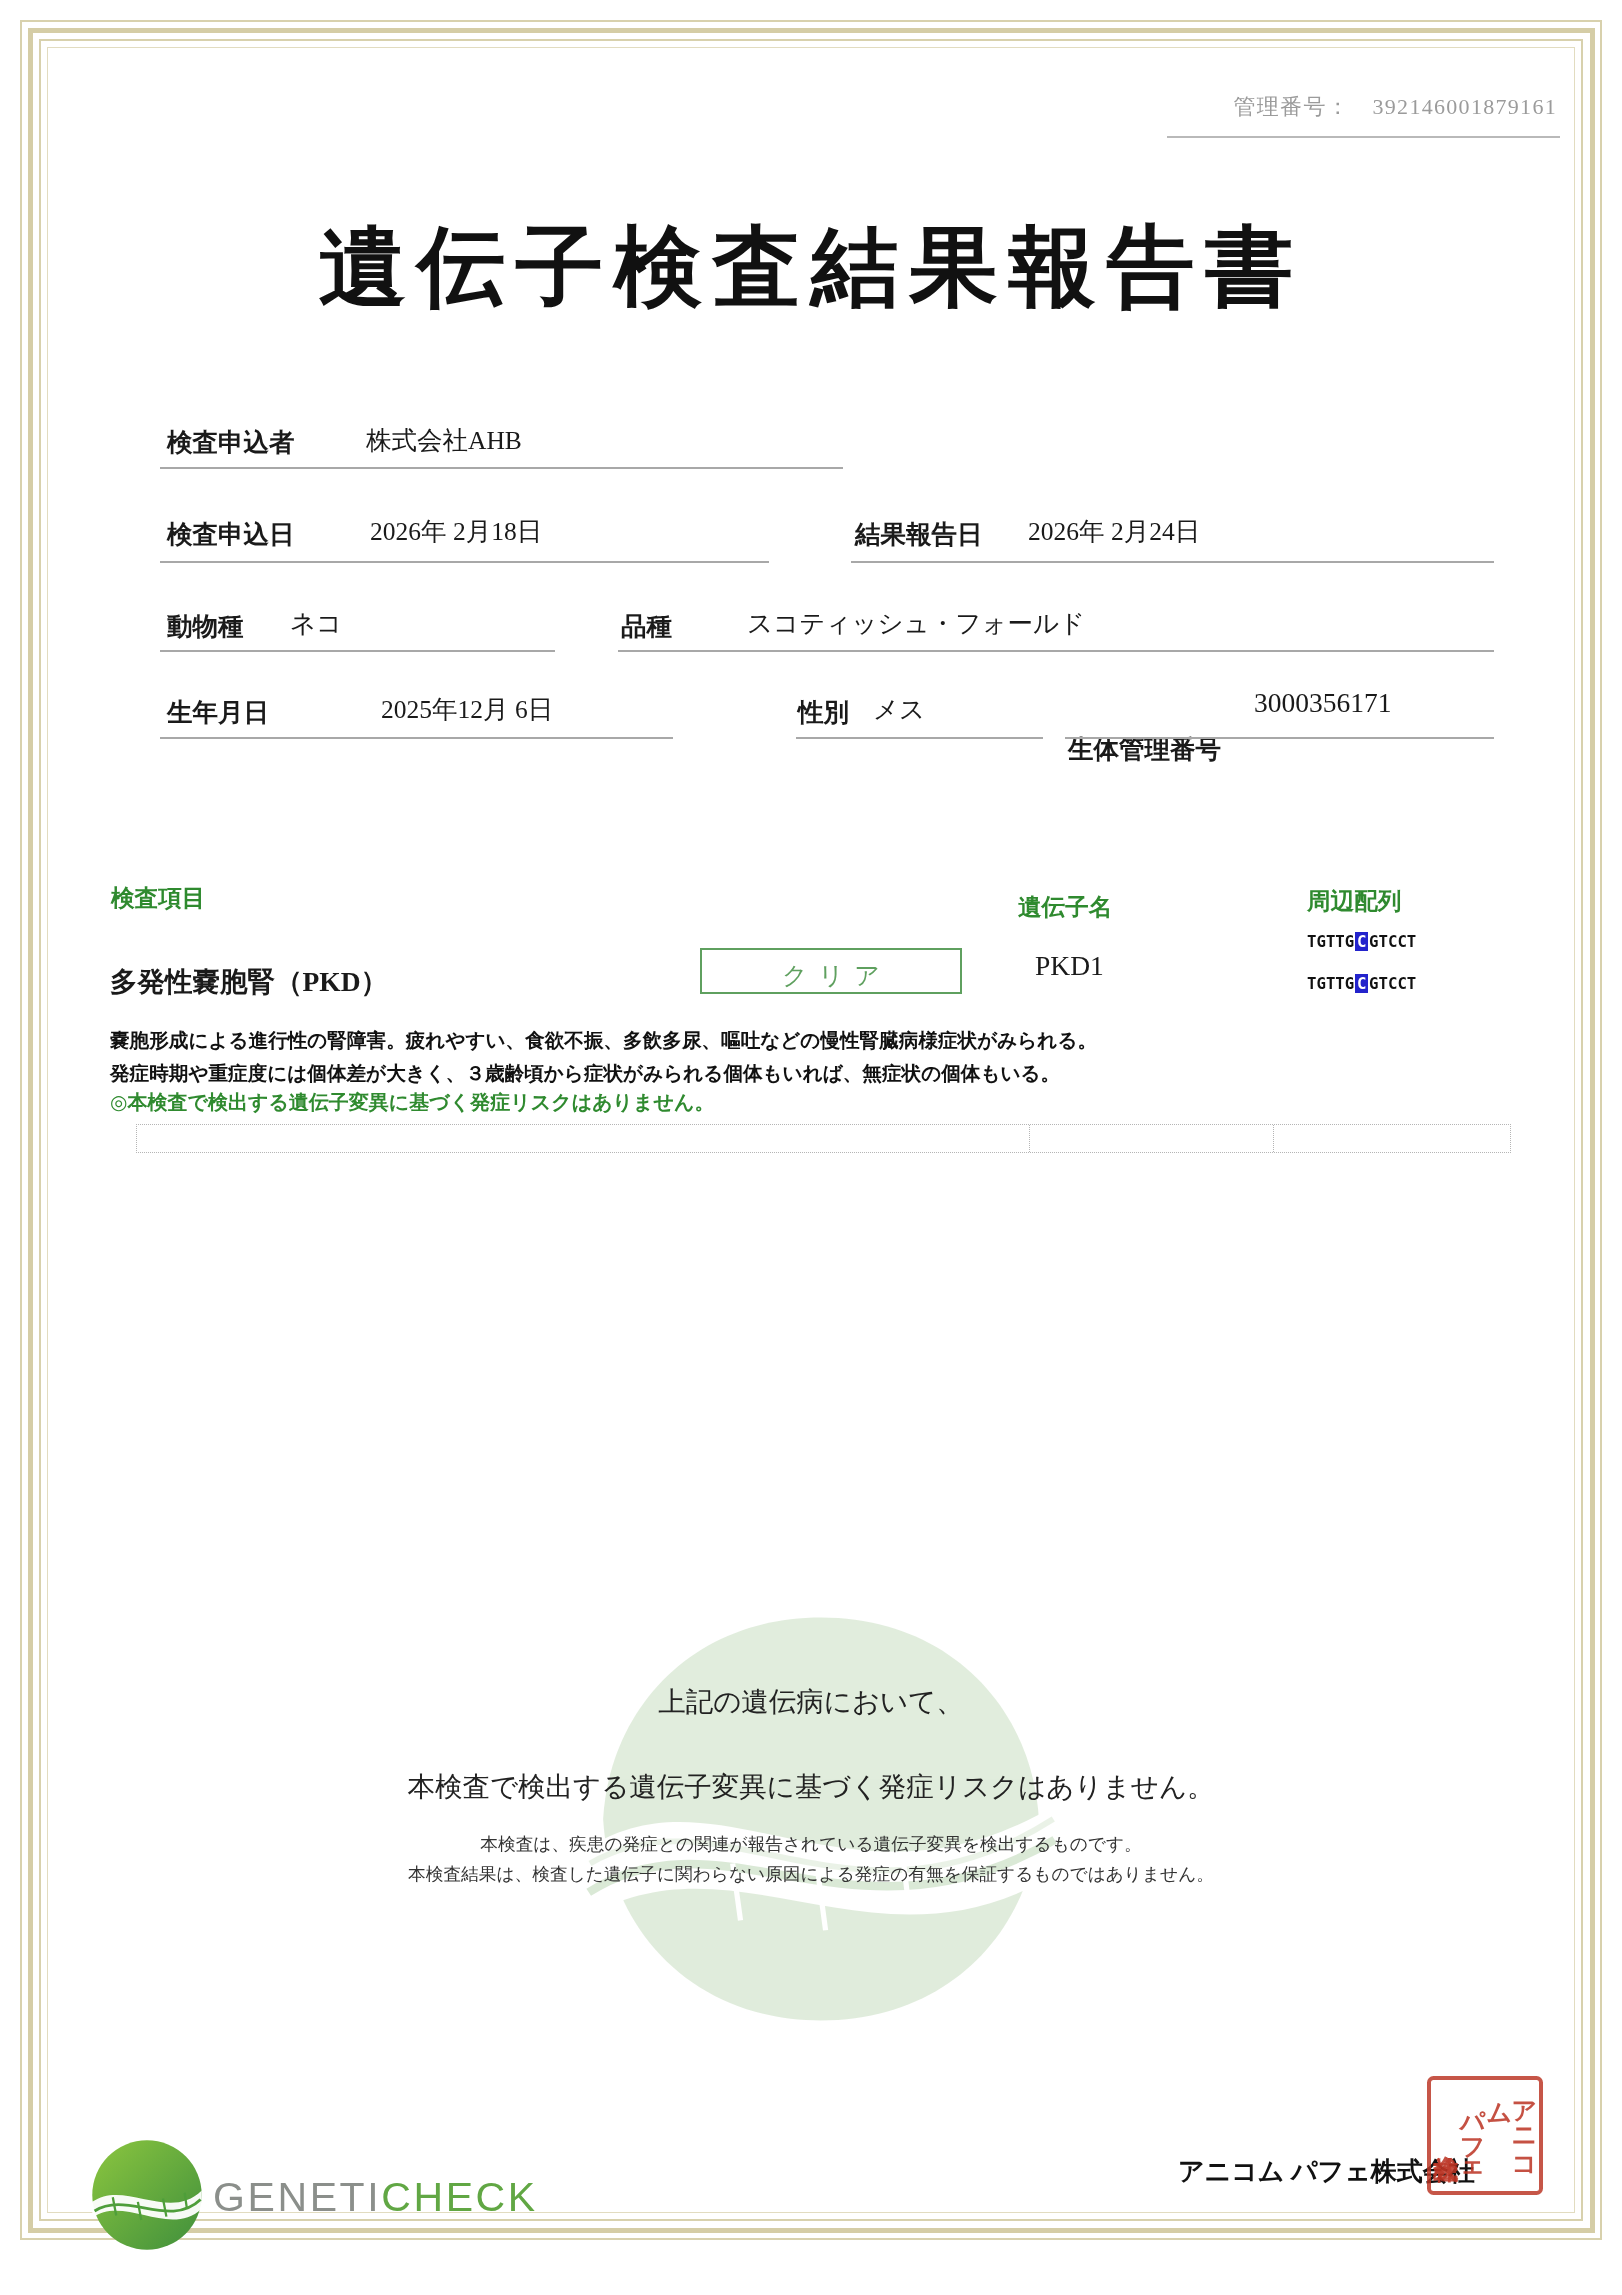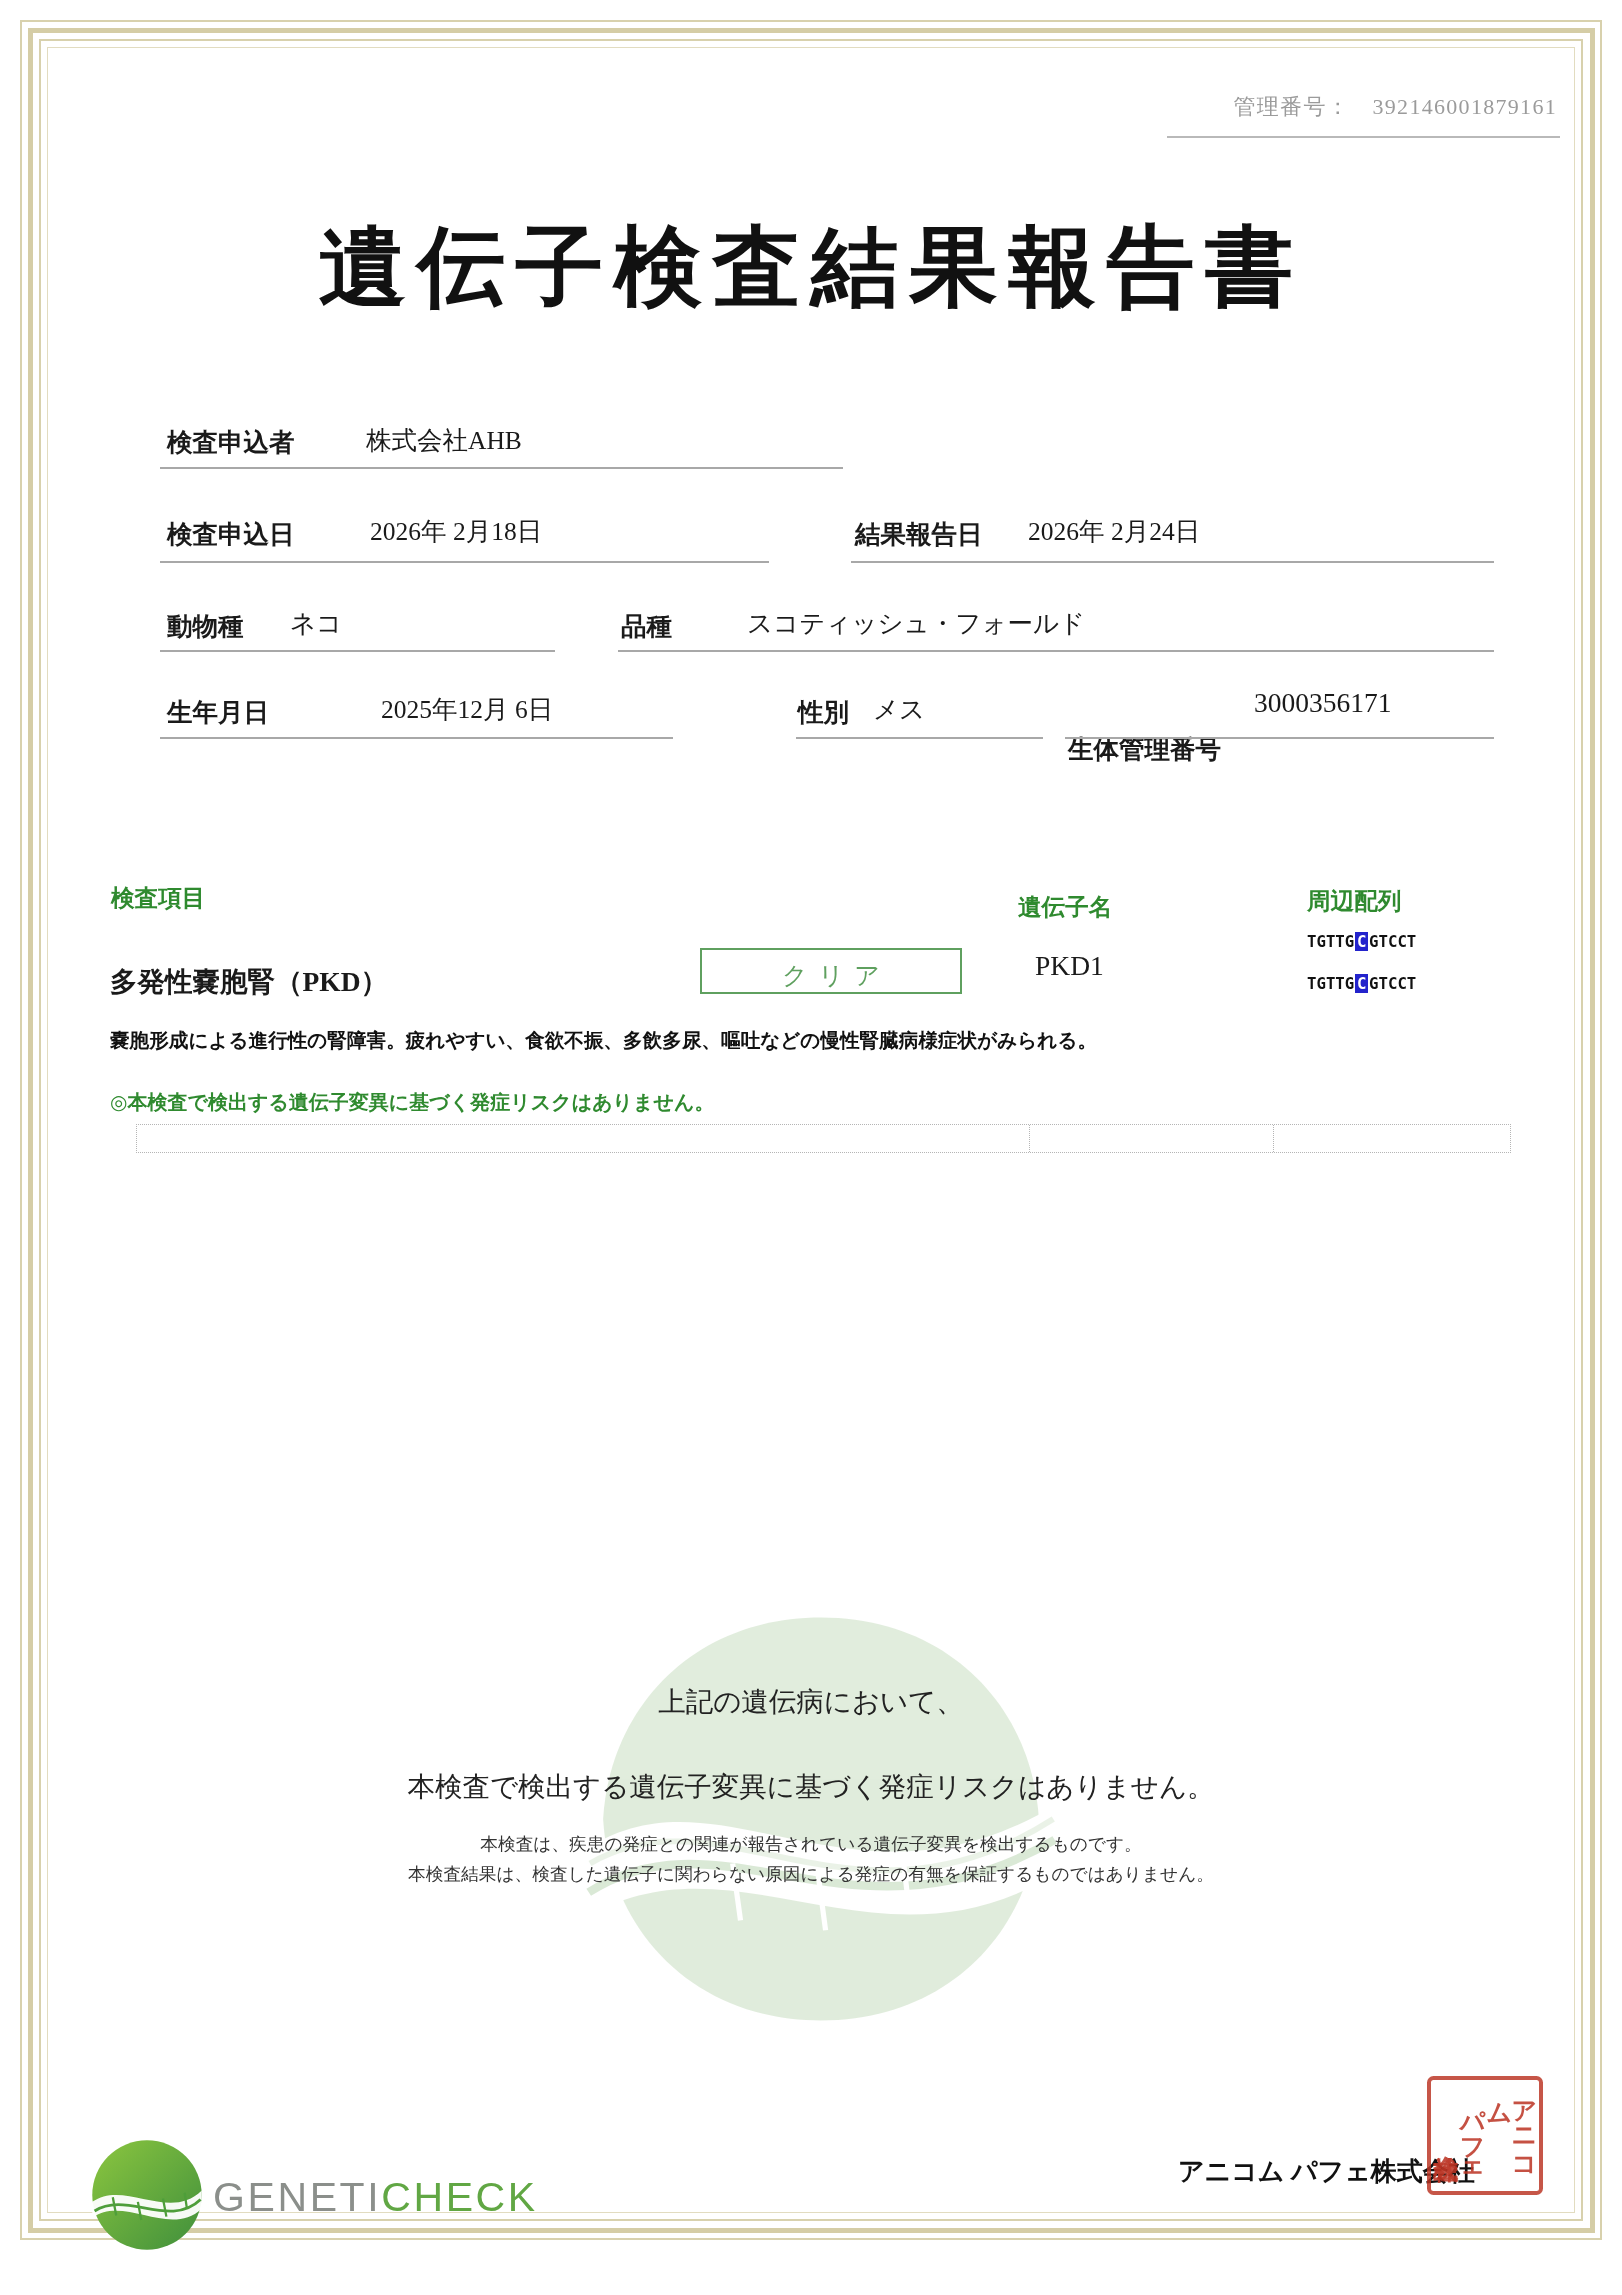--- a/index.html
+++ b/index.html
@@ -129,20 +129,21 @@
   <div class="abs gene" style="left:1035px;top:950px;z-index:2;">PKD1</div>
 
   <div class="abs seq" style="left:1307px;top:932px;z-index:2;">
     <span>TGTTG</span><span class="variant">C</span><span>GTCCT</span>
   </div>
   <div class="abs seq" style="left:1307px;top:974px;z-index:2;">
     <span>TGTTG</span><span class="variant">C</span><span>GTCCT</span>
   </div>
 
   <div class="abs desc" style="left:110px;top:1027px;z-index:2;">嚢胞形成による進行性の腎障害。疲れやすい、食欲不振、多飲多尿、嘔吐などの慢性腎臓病様症状がみられる。</div>
+  <div class="abs desc" style="left:110px;top:1060px;z-index:2;">発症時期や重症度には個体差が大きく、３歳齢頃から症状がみられる個体もいれば、無症状の個体もいる。</div>
   <div class="abs risk" style="left:110px;top:1089px;z-index:2;">◎本検査で検出する遺伝子変異に基づく発症リスクはありません。</div>
 
   <div class="abs dotted-row" style="left:136px;top:1124px;width:1375px;height:29px;z-index:2;">
     <div class="dotted-div" style="left:892px;"></div>
     <div class="dotted-div" style="left:1136px;"></div>
   </div>
 
   <div class="abs sum-main" style="top:1684px;z-index:2;">上記の遺伝病において、</div>
   <div class="abs sum-main" style="top:1769px;z-index:2;">本検査で検出する遺伝子変異に基づく発症リスクはありません。</div>
   <div class="abs sum-note" style="top:1832px;z-index:2;">本検査は、疾患の発症との関連が報告されている遺伝子変異を検出するものです。</div>

